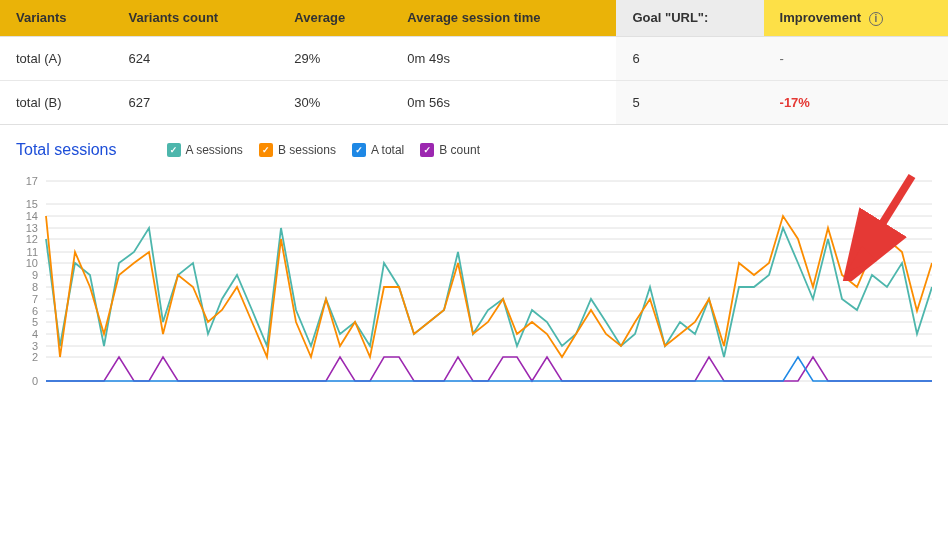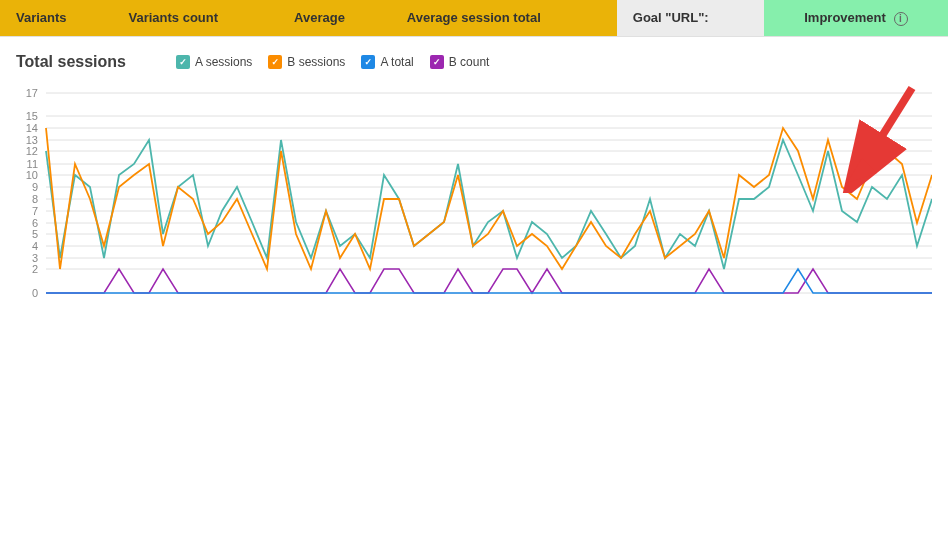--- a/index.html
+++ b/index.html
@@ -25,22 +25,21 @@
       padding: 10px 16px;
       font-weight: 600;
       font-size: 13px;
       color: #333;
       border-bottom: 1px solid #e0e0e0;
     }
     .data-table th.goal-col {
       background: #ececec;
     }
     .data-table th.improvement-col {
-      background: #86efac;
-      text-align: center;
+      background: #fde047;
     }
     .data-table td {
       padding: 14px 16px;
       border-bottom: 1px solid #e8e8e8;
       font-size: 13px;
       color: #333;
     }
     .data-table tr:last-child td {
       border-bottom: 1px solid #e0e0e0;
     }
@@ -77,22 +76,22 @@
       position: relative;
     }
     .chart-header {
       display: flex;
       align-items: center;
       margin-bottom: 12px;
       gap: 20px;
     }
     .chart-title {
       font-size: 16px;
-      font-weight: 700;
-      color: #404040;
+      font-weight: 400;
+      color: #1d4ed8;
       margin-right: 30px;
     }
     .legend {
       display: flex;
       align-items: center;
       gap: 16px;
     }
     .legend-item {
       display: flex;
       align-items: center;
@@ -131,29 +130,45 @@
   </style>
 </head>
 <body>
 
 <table class="data-table">
   <thead>
     <tr>
       <th>Variants</th>
       <th>Variants count</th>
       <th>Average</th>
-      <th>Average session total</th>
+      <th>Average session time</th>
       <th class="goal-col">Goal "URL":</th>
       <th class="improvement-col">
         <span>Improvement</span>
         <span class="info-icon">i</span>
       </th>
     </tr>
   </thead>
   <tbody>
+    <tr>
+      <td>total (A)</td>
+      <td>624</td>
+      <td>29%</td>
+      <td>0m 49s</td>
+      <td class="goal-cell">6</td>
+      <td class="improvement-dash">-</td>
+    </tr>
+    <tr>
+      <td>total (B)</td>
+      <td>627</td>
+      <td>30%</td>
+      <td>0m 56s</td>
+      <td class="goal-cell">5</td>
+      <td class="improvement-cell">-17%</td>
+    </tr>
   </tbody>
 </table>
 
 <div class="chart-section">
   <div class="chart-header">
     <span class="chart-title">Total sessions</span>
     <div class="legend">
       <div class="legend-item">
         <div class="legend-checkbox teal">
           <span class="legend-checkmark">✓</span>

